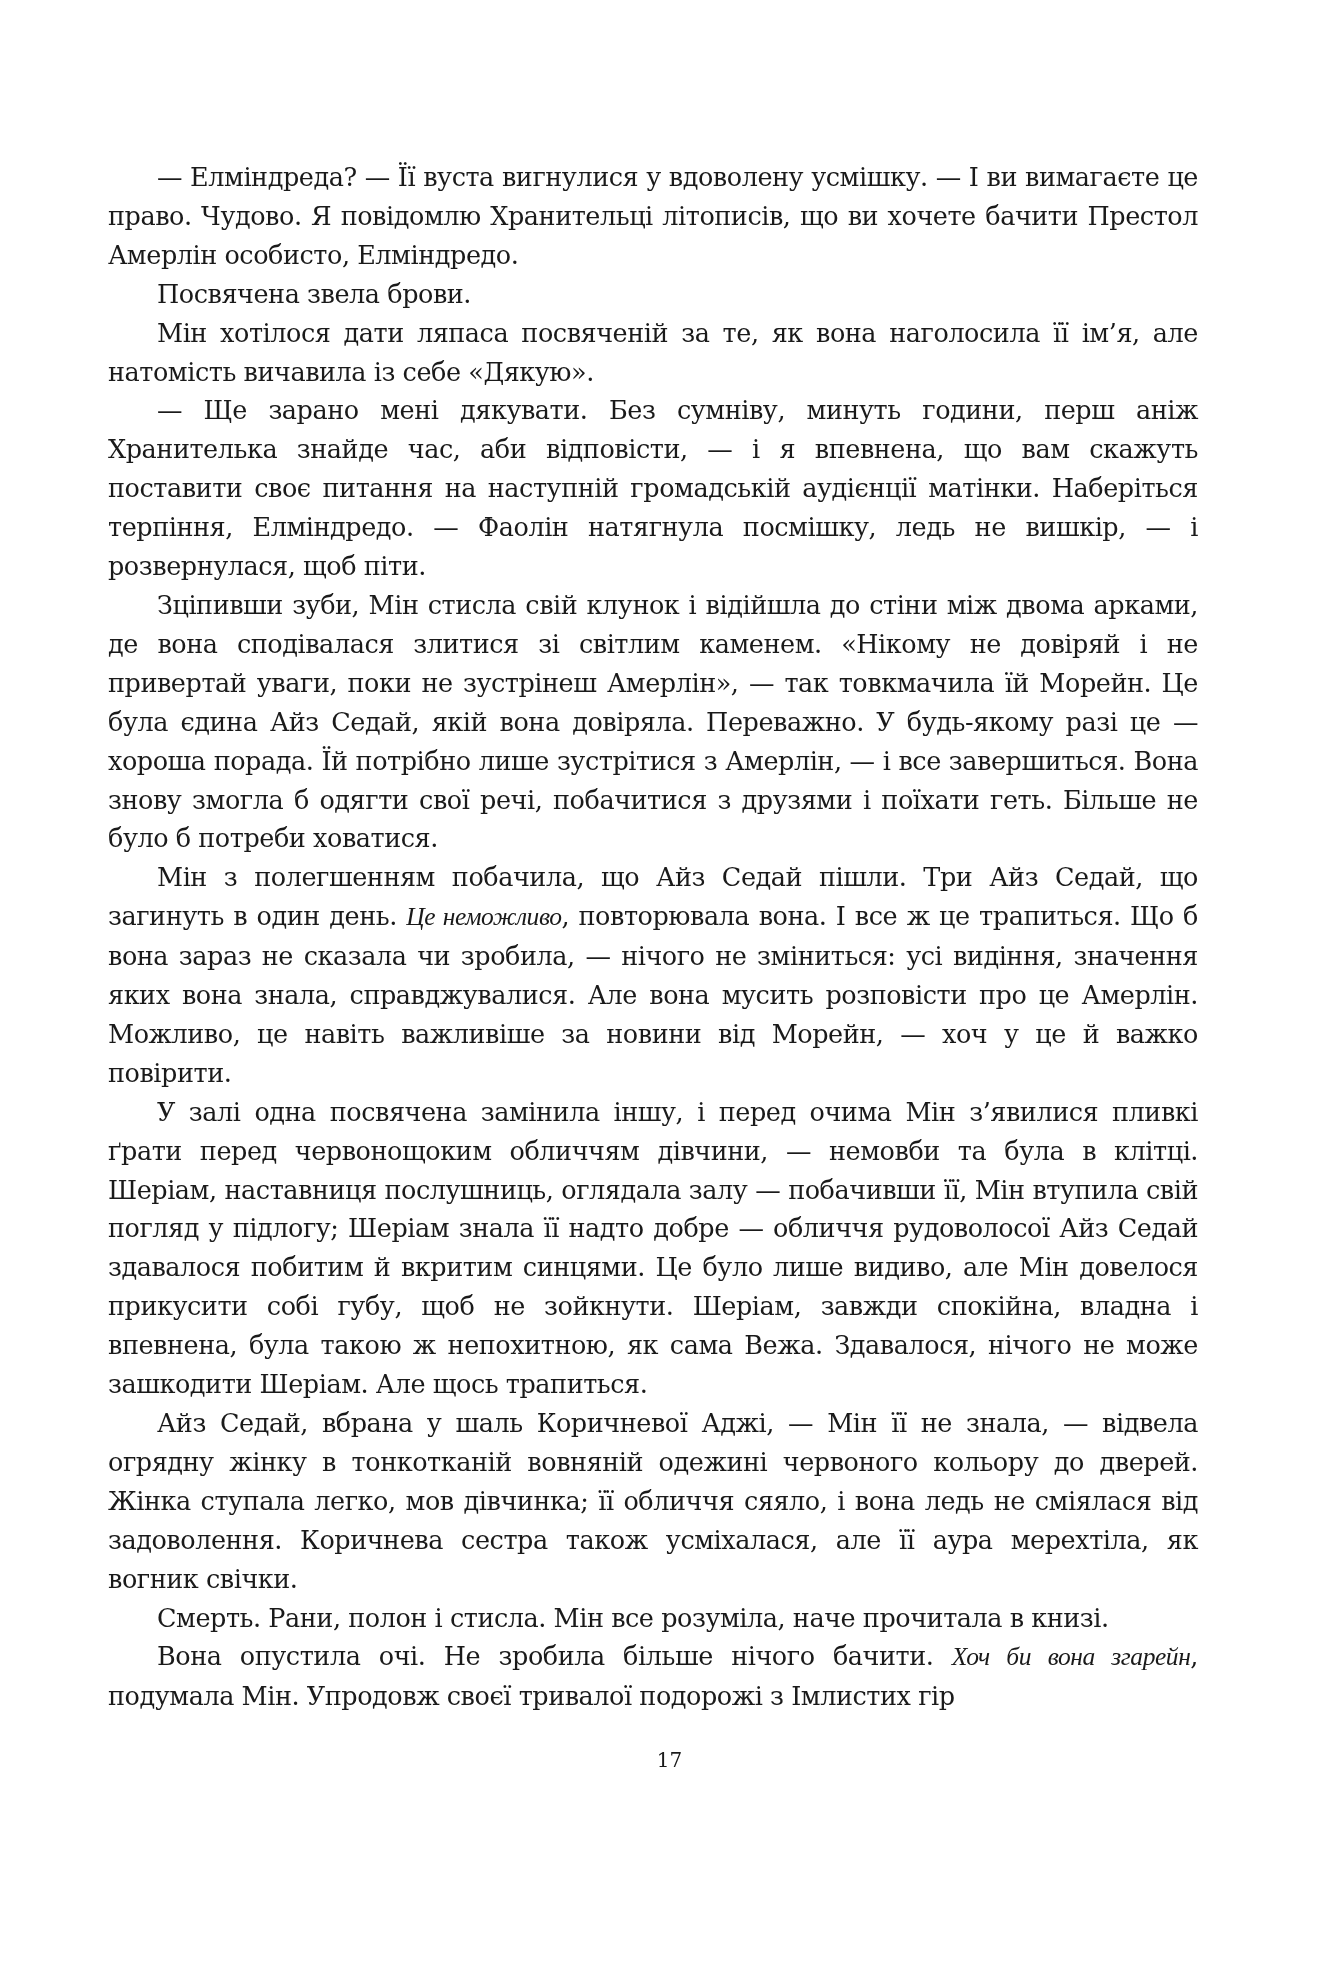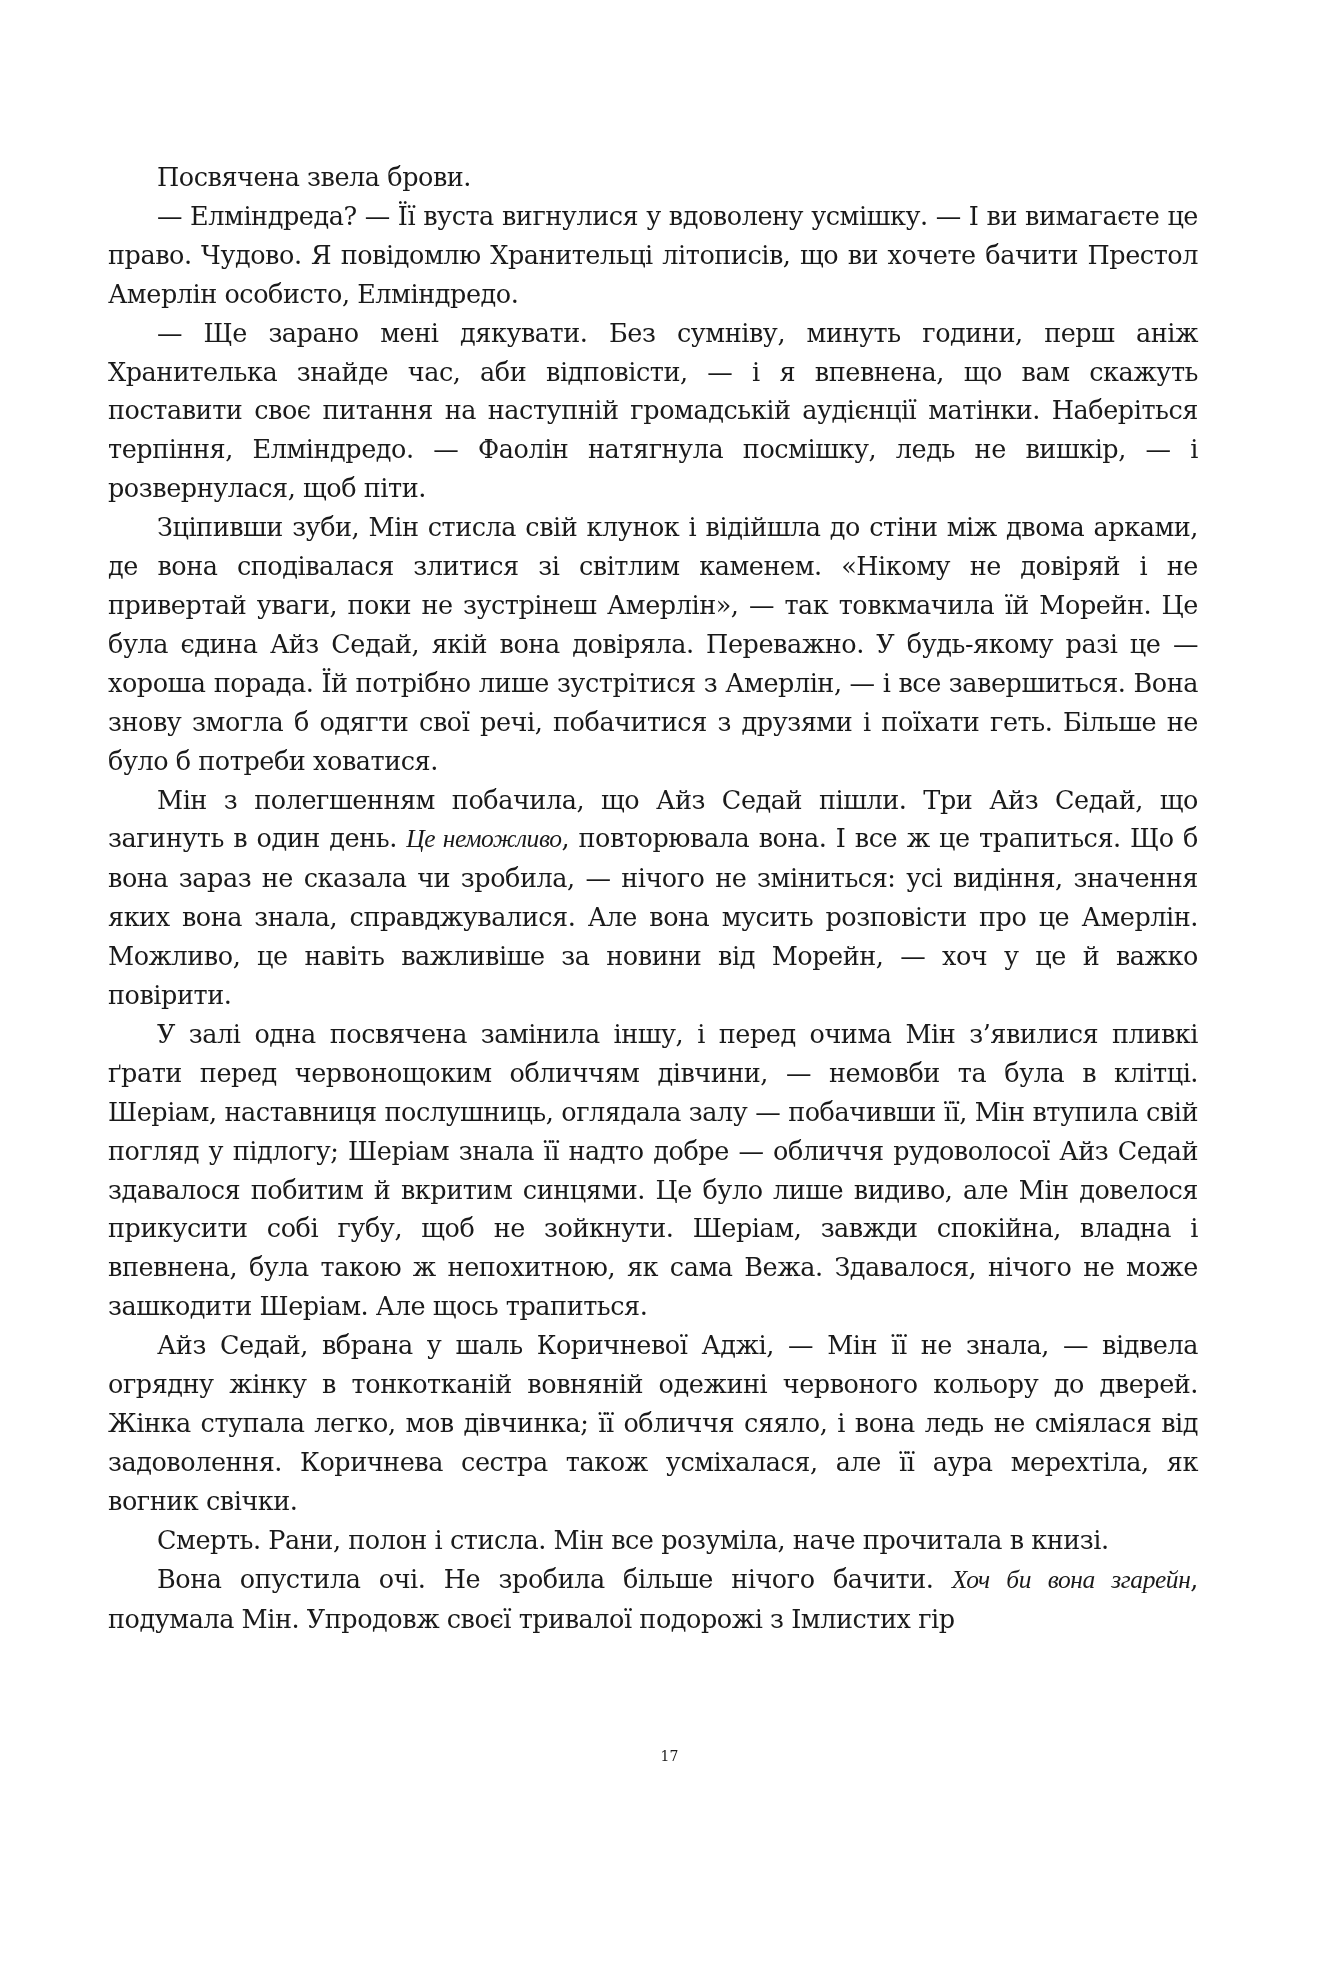--- a/index.html
+++ b/index.html
@@ -22,30 +22,31 @@
     hyphens: manual;
   }
   .para em { font-style: italic; font-family: Liberation Serif, serif; }
   .page-number {
     position: absolute;
     left: 0;
     width: 1339px;
     top: 1748px;
     text-align: center;
     font-family: "DejaVu Serif", "Liberation Serif", serif;
-    font-size: 14px;
+    font-size: 20px;
     color: #1a1a1a;
   }
 </style>
 </head>
 <body>
 
 <div class="page" id="page-body">
+    <p class="para"><span>— Елміндреда? — Її вуста вигнулися у вдоволену усмішку. — І ви ви­магаєте це право. Чудово. Я повідомлю Хранительці літописів, що ви хочете бачити Престол Амерлін особисто, Елміндредо.</span></p>
     <p class="para"><span>Посвячена звела брови.</span></p>
-    <p class="para"><span>— Елміндреда? — Її вуста вигнулися у вдоволену усмішку. — І ви ви­магаєте це право. Чудово. Я повідомлю Хранительці літописів, що ви хочете бачити Престол Амерлін особисто, Елміндредо.</span></p>
+    <p class="para"><span>Мін хотілося дати ляпаса посвяченій за те, як вона наголосила її ім’я, але натомість вичавила із себе «Дякую».</span></p>
     <p class="para"><span>— Ще зарано мені дякувати. Без сумніву, минуть години, перш аніж Хранителька знайде час, аби відповісти, — і я впевнена, що вам скажуть поставити своє питання на наступній громадській аудієнції матінки. На­беріться терпіння, Елміндредо. — Фаолін натягнула посмішку, ледь не вишкір, — і розвернулася, щоб піти.</span></p>
     <p class="para"><span>Зціпивши зуби, Мін стисла свій клунок і відійшла до стіни між двома арками, де вона сподівалася злитися зі світлим каменем. «Нікому не довіряй і не привертай уваги, поки не зустрінеш Амерлін», — так товкмачила їй Мо­рейн. Це була єдина Айз Седай, якій вона довіряла. Переважно. У будь-якому разі це — хороша порада. Їй потрібно лише зустрітися з Амерлін, — і все завершиться. Вона знову змогла б одягти свої речі, побачитися з друзями і поїхати геть. Більше не було б потреби ховатися.</span></p>
     <p class="para"><span>Мін з полегшенням побачила, що Айз Седай пішли. Три Айз Седай, що загинуть в один день. </span><em>Це неможливо</em><span>, повторювала вона. І все ж це трапиться. Що б вона зараз не сказала чи зробила, — нічого не зміниться: усі видіння, значення яких вона знала, справджувалися. Але вона мусить розповісти про це Амерлін. Можливо, це навіть важливіше за новини від Морейн, — хоч у це й важко повірити.</span></p>
     <p class="para"><span>У залі одна посвячена замінила іншу, і перед очима Мін з’явилися пливкі ґрати перед червонощоким обличчям дівчини, — немовби та була в клітці. Шеріам, наставниця послушниць, оглядала залу — побачивши її, Мін втупила свій погляд у підлогу; Шеріам знала її надто добре — обличчя рудоволосої Айз Седай здавалося побитим й вкритим синцями. Це було лише видиво, але Мін довелося прикусити собі губу, щоб не зойкнути. Шеріам, завжди спокійна, владна і впевнена, була такою ж непохитною, як сама Вежа. Здавалося, нічого не може зашкодити Шеріам. Але щось трапиться.</span></p>
     <p class="para"><span>Айз Седай, вбрана у шаль Коричневої Аджі, — Мін її не знала, — від­вела огрядну жінку в тонкотканій вовняній одежині червоного кольору до дверей. Жінка ступала легко, мов дівчинка; її обличчя сяяло, і вона ледь не сміялася від задоволення. Коричнева сестра також усміхалася, але її аура мерехтіла, як вогник свічки.</span></p>
     <p class="para"><span>Смерть. Рани, полон і стисла. Мін все розуміла, наче прочитала в книзі.</span></p>
     <p class="para"><span>Вона опустила очі. Не зробила більше нічого бачити. </span><em>Хоч би вона зга­рейн</em><span>, подумала Мін. Упродовж своєї тривалої подорожі з Імлистих гір</span></p>
   </div>
 
 <div class="page-number">17</div>

